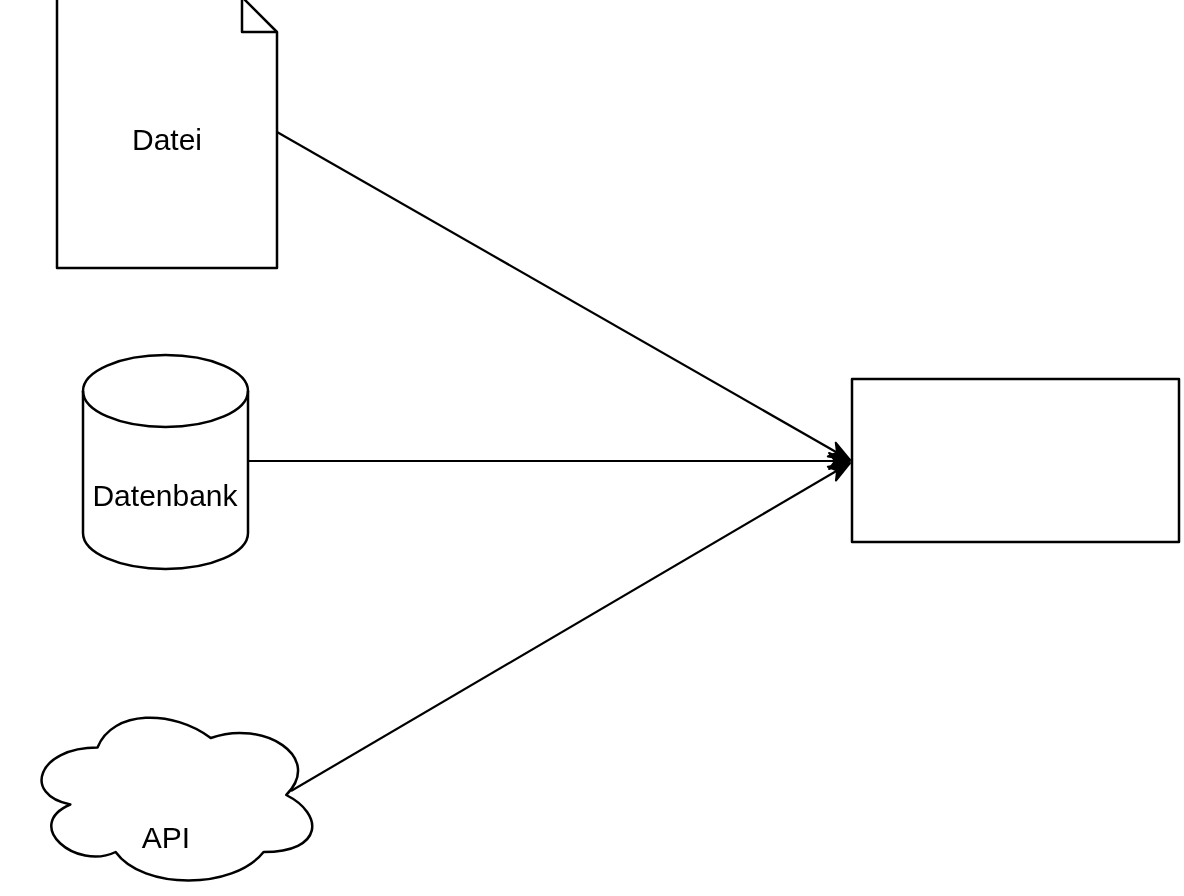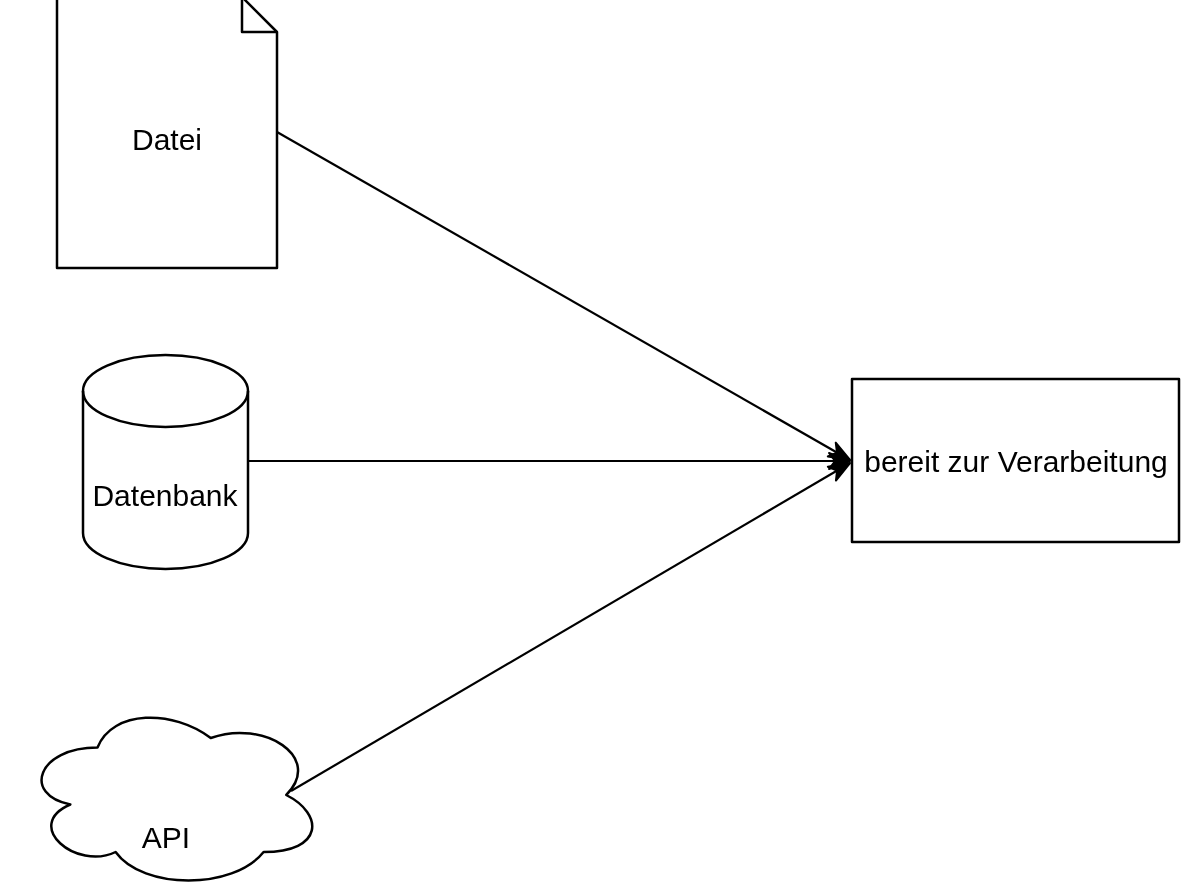--- a/index.html
+++ b/index.html
@@ -85,15 +85,14 @@
 
     <rect class="shape" x="852" y="379" width="327" height="163"></rect>
   </svg>
 
   <div class="label" style="left:167px; top:139px;">Datei</div>
 
   <div class="label" style="left:165px; top:495px;">Datenbank</div>
 
   <div class="label" style="left:166px; top:837px;">API</div>
 
-  <div class="label" style="left:1016px; top:461px;">bereit zur Verarbeitung</div>
 
 </div>
 
 </body></html>

